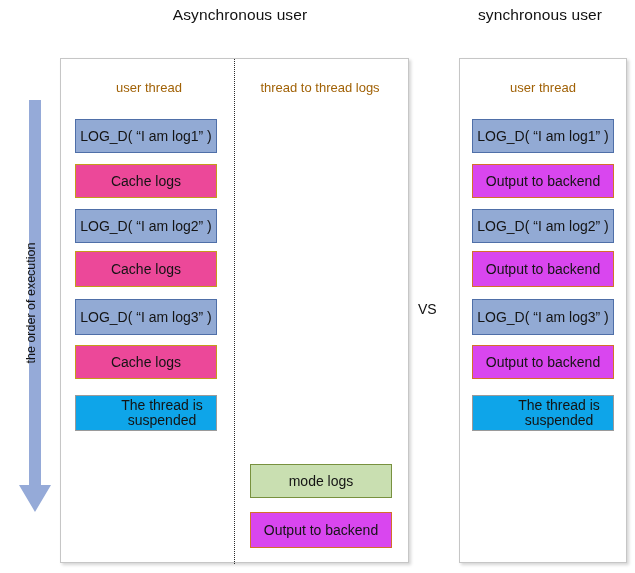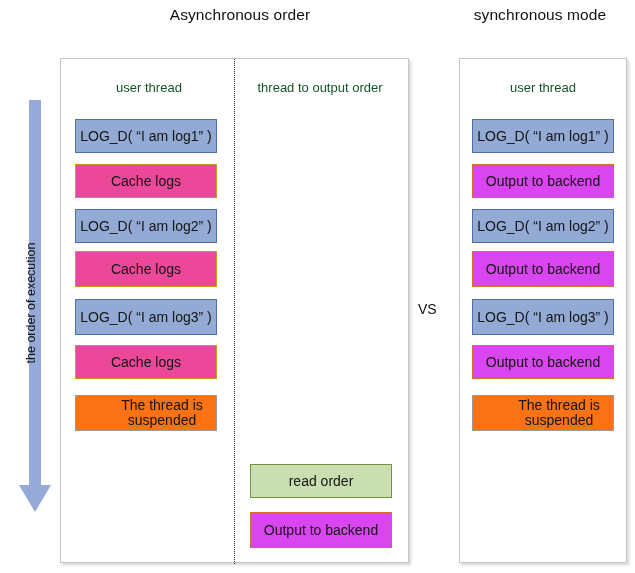--- a/index.html
+++ b/index.html
@@ -66,21 +66,21 @@
     top: 0px;
     width: 0px;
     height: 505px;
     border-left: 1.6px dotted #2b2b2b;
   }
 
   .col-header {
     position: absolute;
     text-align: center;
     font-size: 13px;
-    color: #14532d;
+    color: #a16207;
     white-space: nowrap;
   }
   #hdr-user-thread-async  { left: 8px;   top: 21px; width: 160px; }
   #hdr-output-logs-thread { left: 178px; top: 21px; width: 162px; }
   #hdr-user-thread-sync   { left: 0px;   top: 21px; width: 166px; }
 
   
   .step {
     position: absolute;
     box-sizing: border-box;
@@ -90,67 +90,67 @@
     align-items: center;
     justify-content: center;
     text-align: center;
     font-size: 14px;
     line-height: 15px;
     color: #141414;
     white-space: pre-line;
   }
   .step.blue   { background: #92aad4; border-color: #4f6fa8; }
   .step.yellow { background: #ec4899; border-color: #c49b1c; }
-  .step.gray   { background: #f97316; border-color: #9a9a9a; padding-left: 32px; }
+  .step.gray   { background: #0ea5e9; border-color: #9a9a9a; padding-left: 32px; }
   .step.orange { background: #d946ef; border-color: #d3702b; }
   .step.green  { background: #c9dfb1; border-color: #78913f; }
   .vs-label {
     position: absolute;
     left: 418px;
     top: 301px;
     width: 42px;
     text-align: left;
     font-size: 14px;
     color: #111111;
   }
 </style>
 </head>
 <body>
 
 <div class="mode-title" id="async-title">Asynchronous
-order</div>
+user</div>
 
 <div class="mode-title" id="sync-title">synchronous
-mode</div>
+user</div>
 
 <div id="order-arrow">
   <svg width="42" height="415" viewBox="0 0 42 415">
     <polygon points="9,0 21,0 21,385 31,385 15,412 -1,385 9,385" fill="#95aad8" transform="translate(6,0)"></polygon>
   </svg>
   <div id="order-label">the order of execution</div>
 </div>
 
 <div class="panel" id="async-panel">
 
   <div class="divider"></div>
 
   <div class="col-header" id="hdr-user-thread-async">user thread</div>
 
-  <div class="col-header" id="hdr-output-logs-thread">thread to output order</div>
+  <div class="col-header" id="hdr-output-logs-thread">thread to thread logs</div>
 
   <div class="step blue" style="left:14px;  top:60px;  width:142px; height:34px;">LOG_D( “I am log1” )</div>
   <div class="step yellow" style="left:14px;  top:105px; width:142px; height:34px;">Cache logs</div>
   <div class="step blue" style="left:14px;  top:150px; width:142px; height:34px;">LOG_D( “I am log2” )</div>
   <div class="step yellow" style="left:14px;  top:192px; width:142px; height:36px;">Cache logs</div>
   <div class="step blue" style="left:14px;  top:240px; width:142px; height:36px;">LOG_D( “I am log3” )</div>
   <div class="step yellow" style="left:14px;  top:286px; width:142px; height:34px;">Cache logs</div>
   <div class="step gray" style="left:14px;  top:336px; width:142px; height:36px;">The thread is
 suspended</div>
 
-  <div class="step green" style="left:189px; top:405px; width:142px; height:34px;">read order</div>
+  <div class="step green" style="left:189px; top:405px; width:142px; height:34px;">mode logs</div>
   <div class="step orange" style="left:189px; top:453px; width:142px; height:36px;">Output to backend</div>
 </div>
 
 <div class="vs-label">VS</div>
 
 <div class="panel" id="sync-panel">
 
   <div class="col-header" id="hdr-user-thread-sync">user thread</div>
 
   <div class="step blue" style="left:12px; top:60px;  width:142px; height:34px;">LOG_D( “I am log1” )</div>

